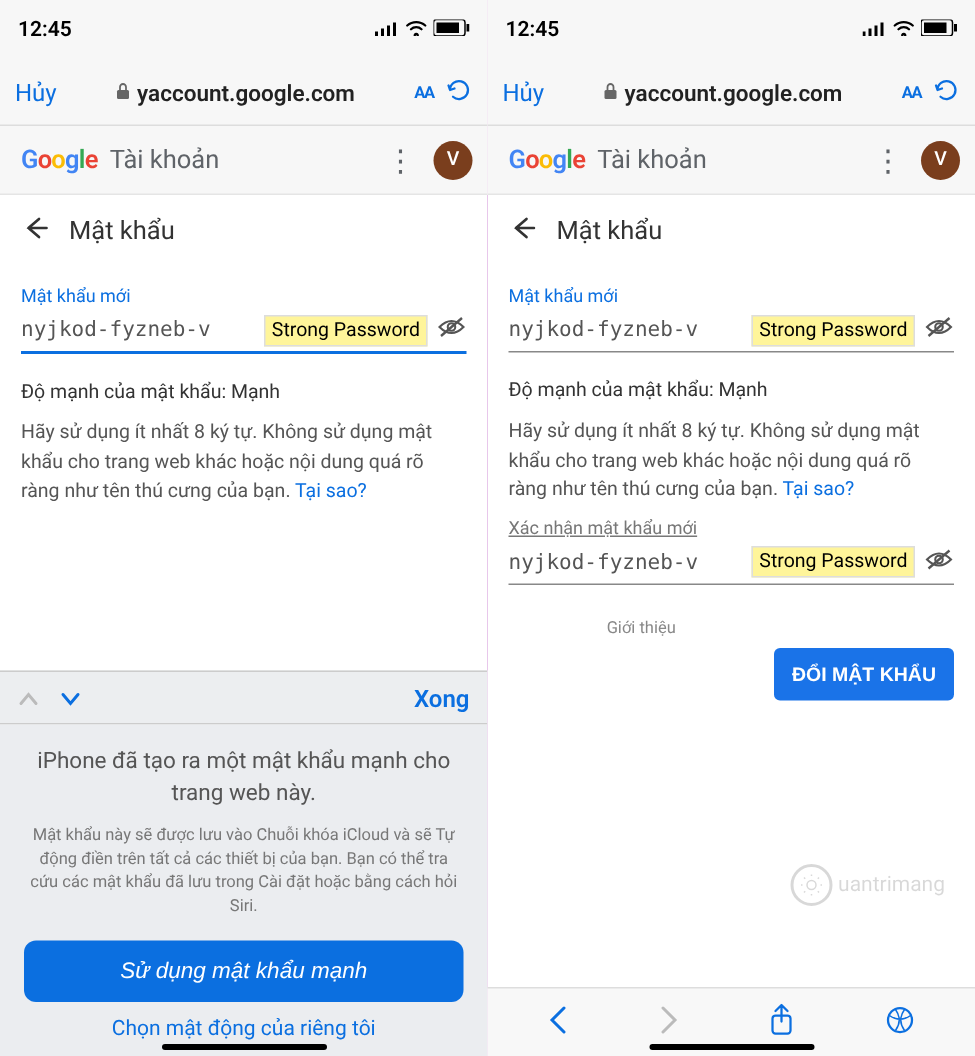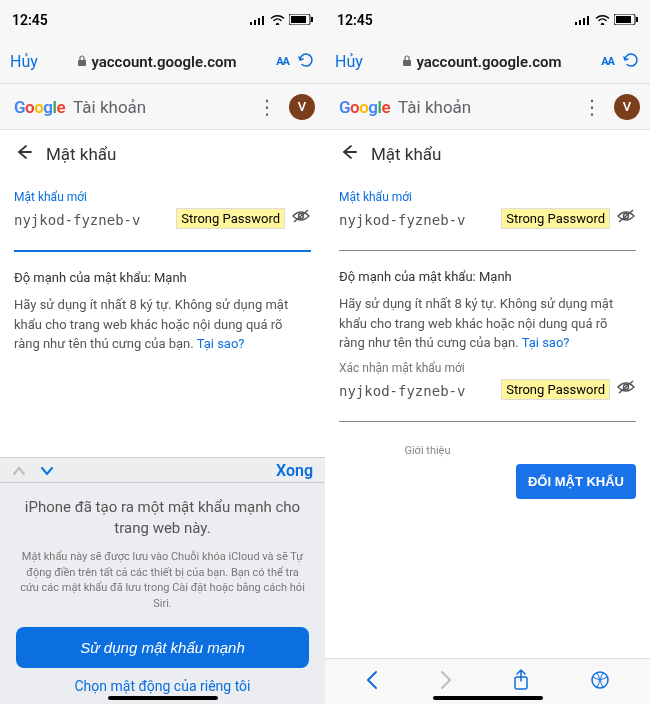--- a/index.html
+++ b/index.html
@@ -28,47 +28,47 @@
   .g-avatar { width: 26px; height: 26px; border-radius: 50%; background: #7a3e1d; color: #fff; display: flex; align-items: center; justify-content: center; font-size: 13px; font-weight: 500; margin-left: 6px; }
 
   
   .sub-header { height: 48px; display: flex; align-items: center; padding: 0 14px; gap: 14px; }
   .back-arrow { color: #333; }
   .sub-title { font-size: 17px; color: #333; }
 
   
   .content { padding: 12px 14px 0 14px; flex: 1; }
   .field-label { font-size: 12px; color: #0b6fe0; margin-bottom: 4px; }
-  .field-row { display: flex; align-items: flex-start; gap: 6px; border-bottom: 2px solid #0b6fe0; padding-bottom: 18px; margin-bottom: 18px; }
+  .field-row { display: flex; align-items: center; gap: 6px; border-bottom: 2px solid #0b6fe0; padding-bottom: 2px; margin-bottom: 18px; }
   .pwd-input { flex: 1; display: flex; align-items: center; font-size: 14px; position: relative; height: 24px; }
   .pwd-val { position: absolute; left: 0; color: #555; font-family: monospace; letter-spacing: 0; }
   .pwd-hl { position: absolute; left: 0; right: 0; height: 20px; background: #fff59a; z-index: -1; }
   .strong-badge { background: #fff59a; color: #000; font-size: 13px; padding: 2px 4px; border: 1px solid #ddd; }
   .eye { color: #555; }
   .field-row.alt { border-bottom: 1px solid #888; }
 
   .strength { font-size: 13px; color: #333; margin-bottom: 10px; }
   .hint { font-size: 13px; color: #555; line-height: 1.5; }
   .hint .why { color: #0b6fe0; }
 
   
-  .kb-acc { height: 26px; background: #eceef0; display: flex; align-items: center; padding: 0 12px; border-top: 1px solid #ccc; border-bottom: 1px solid #ccc; }
+  .kb-acc { height: 36px; background: #eceef0; display: flex; align-items: center; padding: 0 12px; border-top: 1px solid #ccc; border-bottom: 1px solid #ccc; }
   .kb-up { color: #bbb; margin-right: 14px; }
   .kb-down { color: #0b6fe0; }
   .kb-done { margin-left: auto; color: #0b6fe0; font-size: 16px; font-weight: 600; }
 
   
   .suggest-panel { background: #ebedf0; padding: 14px 16px 10px; text-align: center; }
   .suggest-title { font-size: 15px; color: #555; line-height: 1.4; margin-bottom: 10px; }
   .suggest-sub { font-size: 11px; color: #777; line-height: 1.4; margin-bottom: 16px; }
   .use-btn { width: 100%; background: #0b6fe0; color: #fff; border: none; border-radius: 8px; padding: 12px 0; font-size: 15px; margin-bottom: 10px; font-style: italic; }
   .own-link { color: #0b6fe0; font-size: 14px; }
 
   
-  .confirm-label { font-size: 12px; color: #777; margin-top: 8px; margin-bottom: 4px; }
+  .confirm-label { font-size: 12px; color: #777; margin-top: 8px; margin-bottom: 4px; text-decoration: underline; }
   .change-btn { float: right; background: #1a73e8; color: #fff; border: none; border-radius: 4px; padding: 10px 12px; font-size: 13px; font-weight: 600; margin-top: 24px; }
   .footer-links { clear: both; display: flex; justify-content: space-around; padding: 30px 4px 8px; font-size: 12px; color: #555; }
   .footer-intro { text-align: center; font-size: 11px; color: #888; padding: 4px 0 10px; }
 
   
   .safari-nav { height: 46px; background: #f8f8f8; border-top: 1px solid #ddd; display: flex; align-items: center; justify-content: space-around; padding: 0 10px; }
   .nav-item { color: #0b6fe0; }
   .nav-item.dis { color: #bbb; }
 
   
@@ -267,17 +267,26 @@
     <span class="nav-item"><svg width="18" height="22" viewBox="0 0 18 22">
             <rect x="3" y="8" width="12" height="12" rx="2" stroke="#0b6fe0" stroke-width="1.5" fill="none"></rect>
             <path d="M9 1 V12 M9 1 L5 5 M9 1 L13 5" stroke="#0b6fe0" stroke-width="1.5" fill="none" stroke-linecap="round"></path>
           </svg></span>
     <span class="nav-item"><svg width="20" height="20" viewBox="0 0 20 20">
             <circle cx="10" cy="10" r="8" stroke="#0b6fe0" stroke-width="1.5" fill="none"></circle>
             <path d="M3 7 Q10 12 17 7 M7 3 Q12 10 7 17 M13 3 Q8 10 13 17" stroke="#0b6fe0" stroke-width="1" fill="none"></path>
           </svg></span>
   </div>
 
+  <div class="watermark">
+    <span class="wm-circle">
+          <svg width="16" height="16" viewBox="0 0 16 16">
+            <circle cx="8" cy="8" r="3" fill="none" stroke="#000"></circle>
+            <path d="M8 2 V1 M8 14 V15 M2 8 H1 M14 8 H15 M3.8 3.8 L3 3 M12.2 12.2 L13 13 M3.8 12.2 L3 13 M12.2 3.8 L13 3" stroke="#000"></path>
+          </svg>
+        </span>
+    <span>uantrimang</span>
+  </div>
 
   <div class="home-ind"></div>
 </div>
 
 </div>
 
 </body></html>

